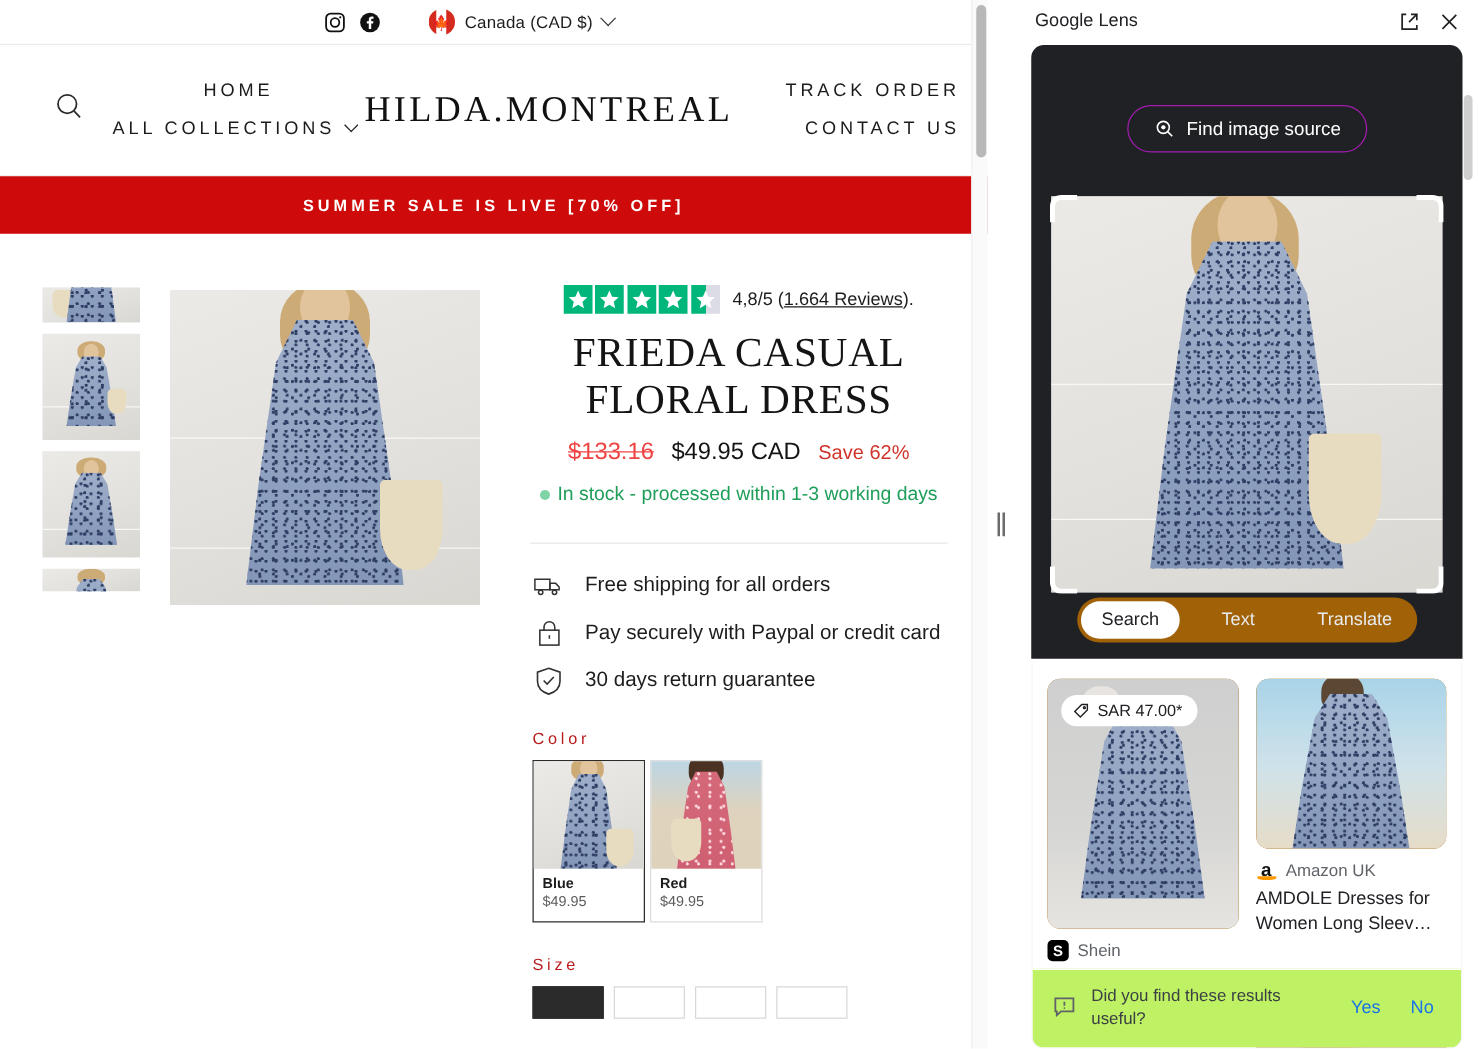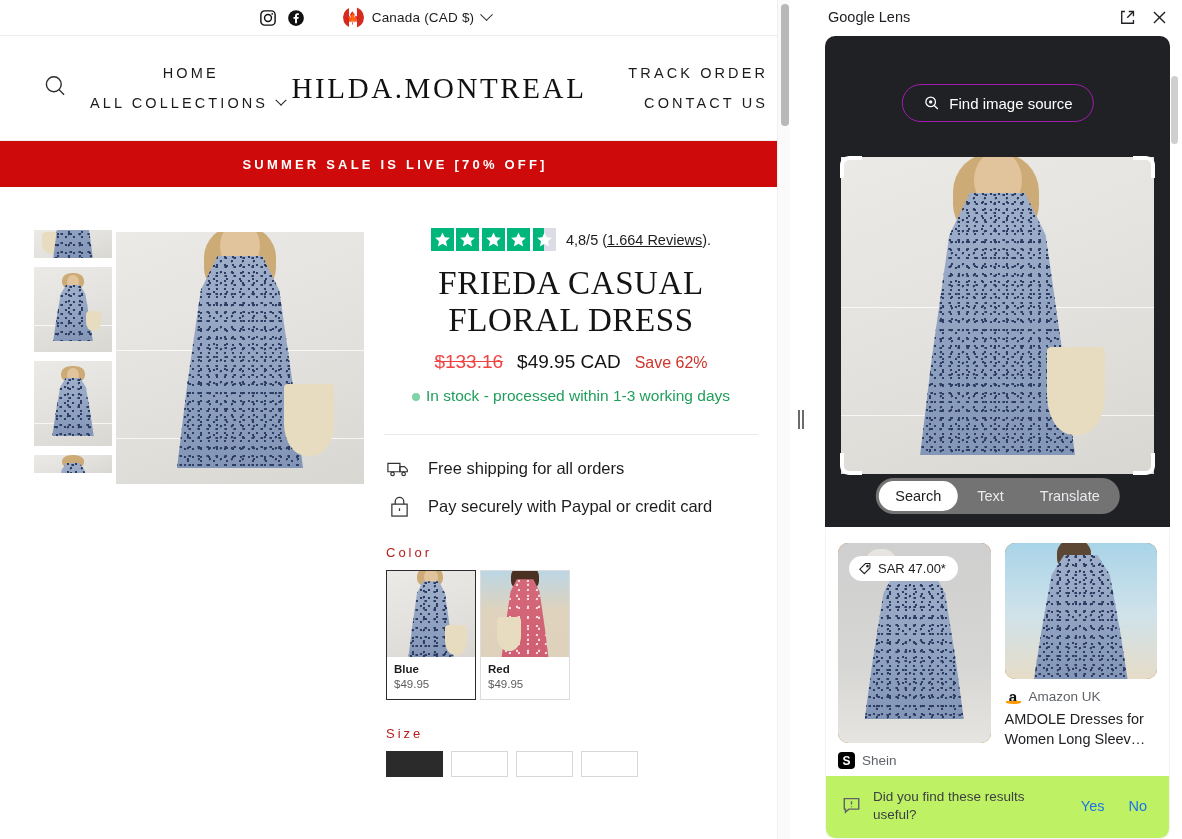--- a/index.html
+++ b/index.html
@@ -65,21 +65,21 @@
   }
 
   
   .sale-banner {
     height: 46px; background:#ce0a0a; color:#fff;
     display:flex; align-items:center; justify-content:center;
     font-size:13px; letter-spacing:3.2px; font-weight:700; cursor:pointer;
   }
 
   
-  .product-area { display:flex; padding: 35px 20px 0 34px; gap: 4px; }
+  .product-area { display:flex; padding: 35px 20px 0 34px; gap: 24px; }
   .thumbs { width:78px; display:flex; flex-direction:column; gap:9px; margin-top:8px; }
   .thumb {
     width:78px; height:85px; overflow:hidden; cursor:pointer;
     background:#e9eaec; position:relative;
   }
   .thumb.first { height:28px; }
   .thumb.last  { height:18px; }
   .gallery-main {
     width:248px; height:252px; overflow:hidden; flex:none; margin-top:10px;
     background:#e4e5e8; position:relative; cursor:pointer;
@@ -200,21 +200,21 @@
   .lens-img-frame { position:absolute; top:121px; left:16px; width:313px; height:317px; }
   .lens-img { position:absolute; inset:0; overflow:hidden; background:#e4e5e8; }
   .corner { position:absolute; width:22px; height:22px; border:4px solid #fff; }
   .corner.tl { top:-1px; left:-1px; border-right:0; border-bottom:0; border-radius:9px 0 0 0; }
   .corner.tr { top:-1px; right:-1px; border-left:0; border-bottom:0; border-radius:0 9px 0 0; }
   .corner.bl { bottom:-1px; left:-1px; border-right:0; border-top:0; border-radius:0 0 0 9px; }
   .corner.br { bottom:-1px; right:-1px; border-left:0; border-top:0; border-radius:0 0 9px 0; }
 
   .mode-tabs {
     position:absolute; bottom:13px; left:50%; transform:translateX(-50%);
-    background:#737373; border-radius:20px; display:flex; padding:3px; gap:2px;
+    background:#a16207; border-radius:20px; display:flex; padding:3px; gap:16px;
   }
   .mode-tab { padding:7px 17px; border-radius:17px; font-size:14.5px; color:#e8eaed; cursor:pointer; white-space:nowrap; }
   .mode-tab.active { background:#fff; color:#202124; }
 
   .results {
     position:absolute; top:495px; left:13px; width:345px; bottom:0;
     background:#fff; border-radius:0 0 10px 10px; overflow:hidden;
     border:1px solid #f1f3f4; border-top:0;
   }
   .results-grid { display:grid; grid-template-columns:1fr 1fr; gap:10px 14px; padding:14px 12px 0; }
@@ -420,20 +420,29 @@
           </div>
           <div class="benefit">
             <span class="bi">
               <svg width="21" height="24" viewBox="0 0 22 24">
                   <rect x="3" y="9" width="16" height="12.5"></rect>
                   <path d="M6.5 9V6.4a4.5 4.5 0 0 1 9 0V9"></path>
                   <line x1="11" y1="13.3" x2="11" y2="16.2"></line>
                 </svg>
             </span>
             <span class="bt">Pay securely with Paypal or credit card</span>
+          </div>
+          <div class="benefit">
+            <span class="bi">
+              <svg width="22" height="24" viewBox="0 0 22 24">
+                  <path d="M11 1.6 20 4.7v7.2c0 5.2-3.7 8.6-9 10.4-5.3-1.8-9-5.2-9-10.4V4.7z"></path>
+                  <polyline points="6.9,11.4 9.7,14.2 15,8.6"></polyline>
+                </svg>
+            </span>
+            <span class="bt">30 days return guarantee</span>
           </div>
         </div>
 
         <div class="opt-label">Color</div>
         <div class="swatches">
           <div class="swatch selected">
             <div class="sw-img">
               <div class="dress-scene">
                 <div class="dress-hair" style="left:30px;top:-4px;width:26px;height:20px;"></div>
                 <div class="dress-head" style="top:-2px;width:14px;height:16px;"></div>

